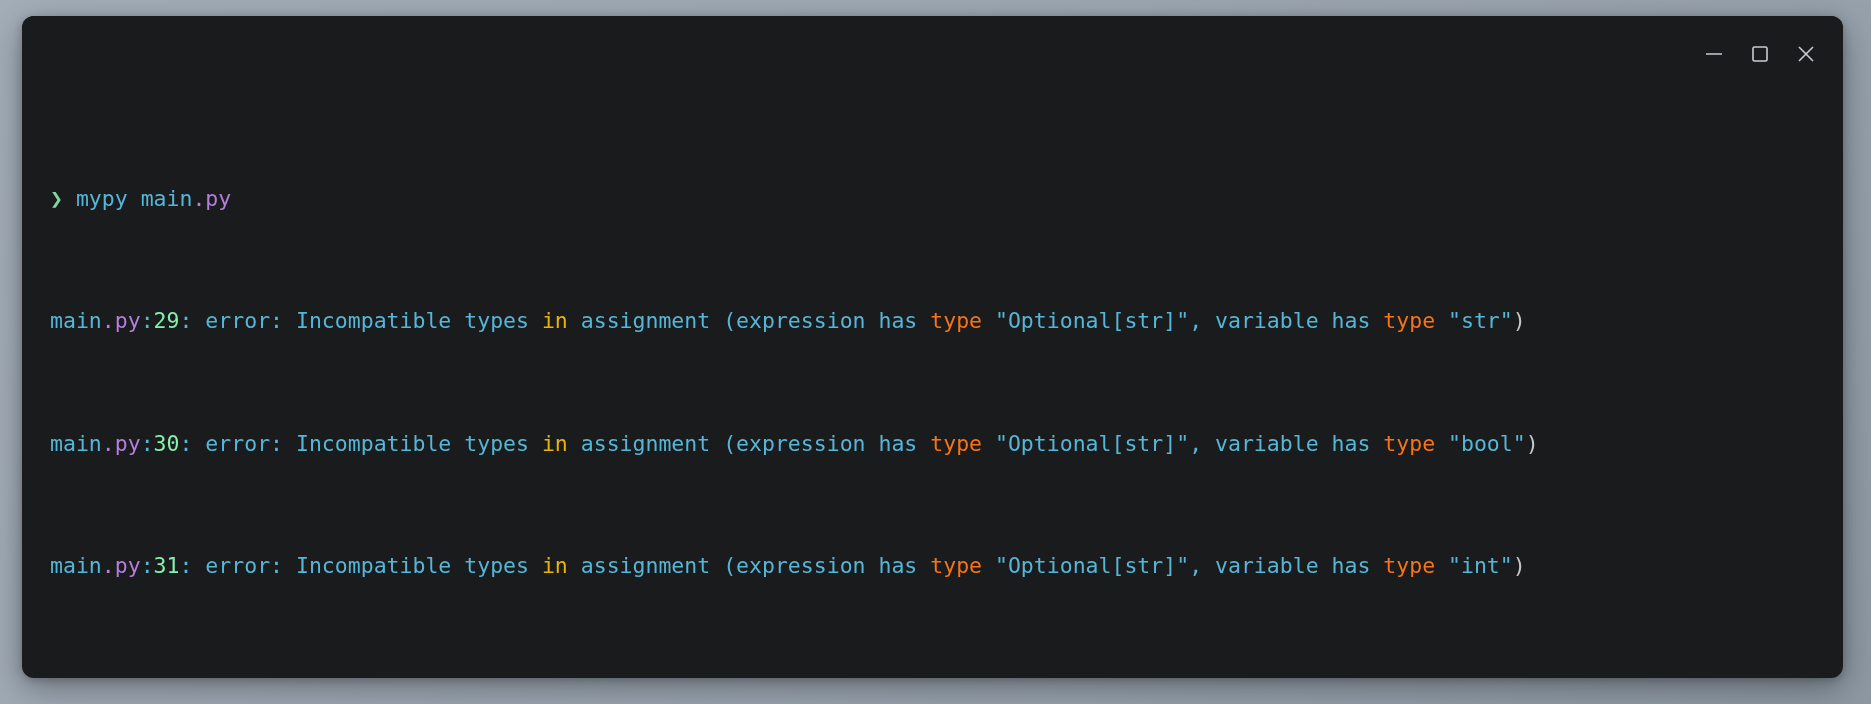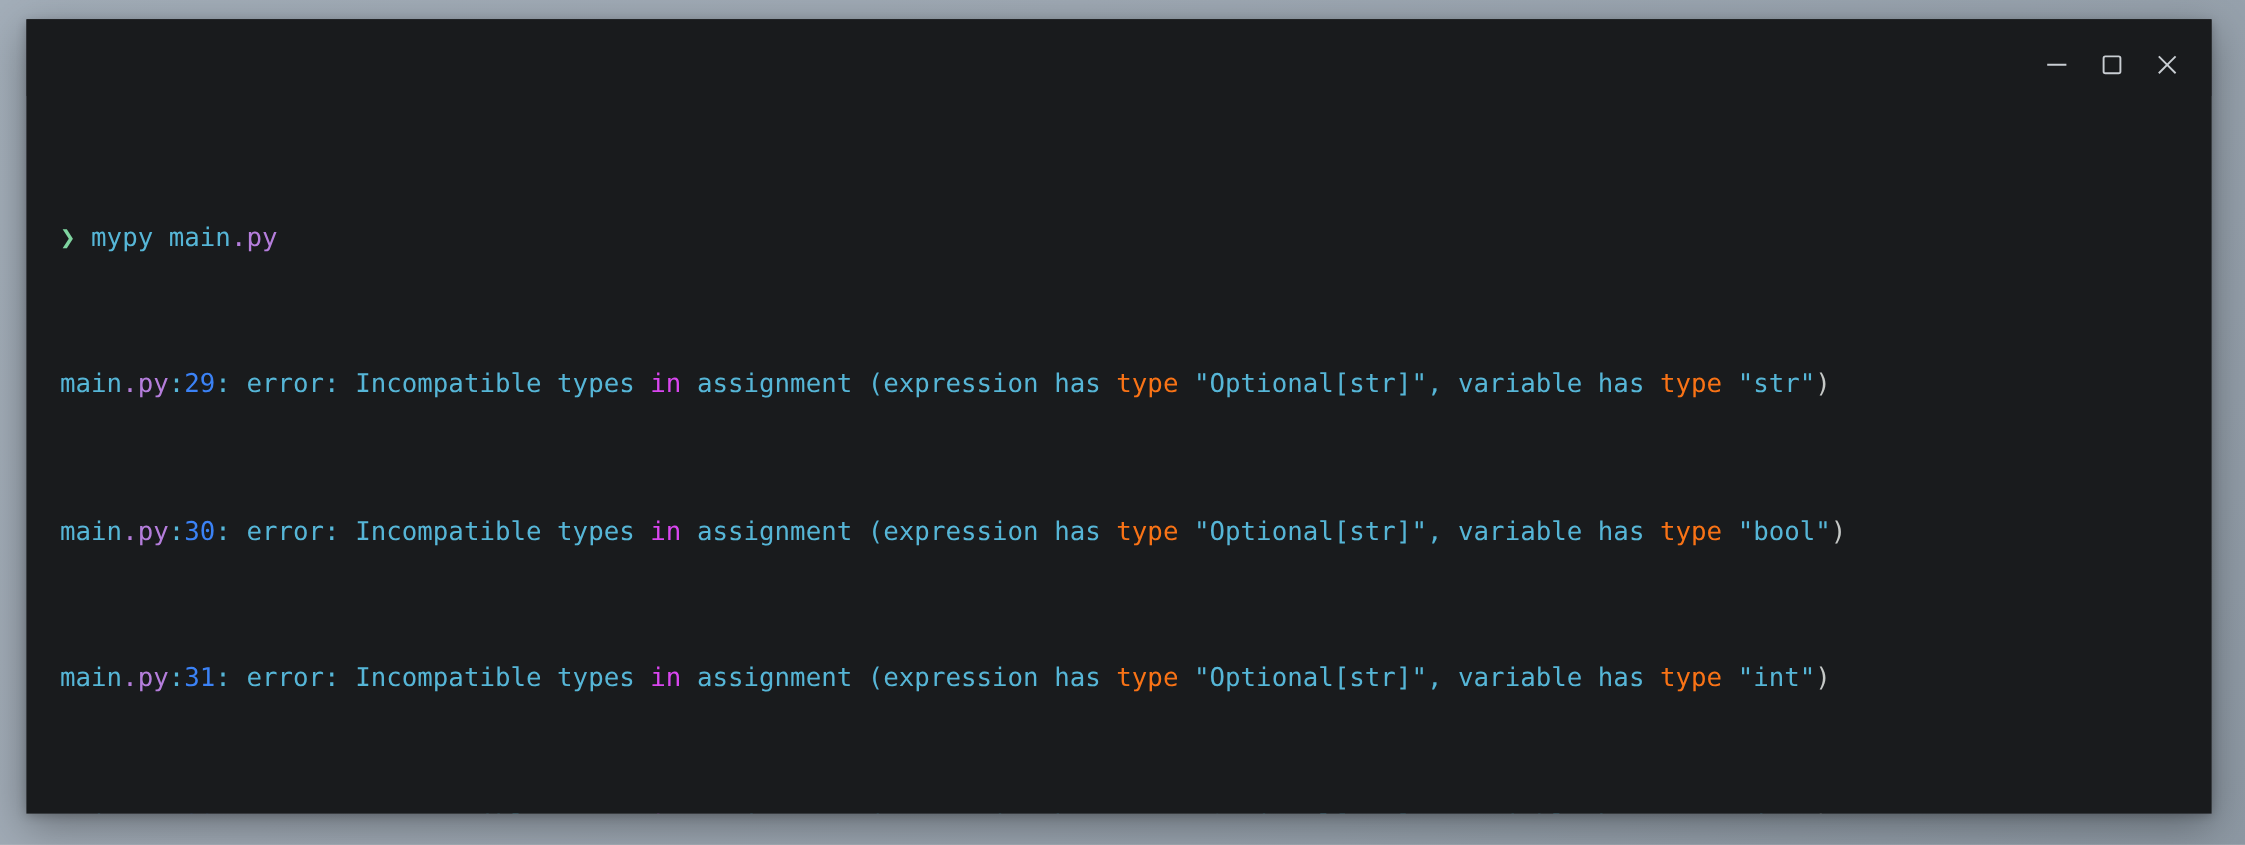--- a/index.html
+++ b/index.html
@@ -20,21 +20,21 @@
     height: 704px;
   }
 
   .terminal-window {
     position: absolute;
     left: 22px;
     top: 16px;
     width: 1821px;
     height: 662px;
     background: #191b1d;
-    border-radius: 0;
+    border-radius: 12px;
     box-shadow: 0 10px 34px rgba(0,0,0,0.34), 0 2px 8px rgba(0,0,0,0.22);
     overflow: hidden;
     display: flex;
     flex-direction: column;
   }
 
   .titlebar {
     height: 64px;
     flex: 0 0 64px;
     display: flex;
@@ -75,22 +75,22 @@
     white-space: pre-wrap;
     word-break: break-word;
     overflow: hidden;
   }
 
   .line { display: block; white-space: pre-wrap; }
 
   
   .c-cyan   { color: #56b6d7; }
   .c-green  { color: #7fd4a0; }
-  .c-red    { color: #3b82f6; }
-  .c-yellow { color: #d946ef; margin-top: 44px; }
+  .c-red    { color: #86efac; }
+  .c-yellow { color: #eab308; margin-top: 44px; }
   .c-olive  { color: #f97316; }
   .c-purple { color: #b57edc; }
   .c-white  { color: #c5c8c6; }
 </style>
 </head>
 <body>
 
 <div class="desktop">
 
   <div class="terminal-window">

